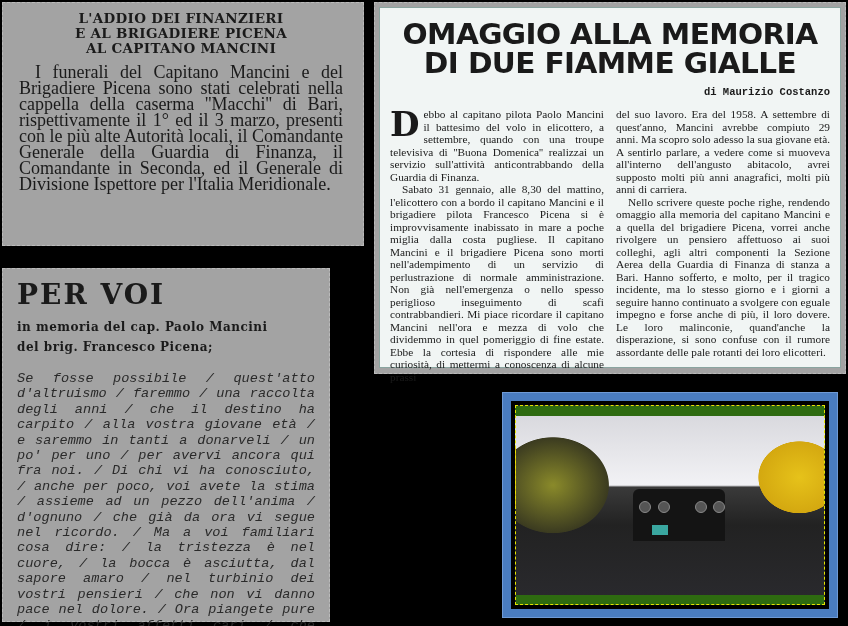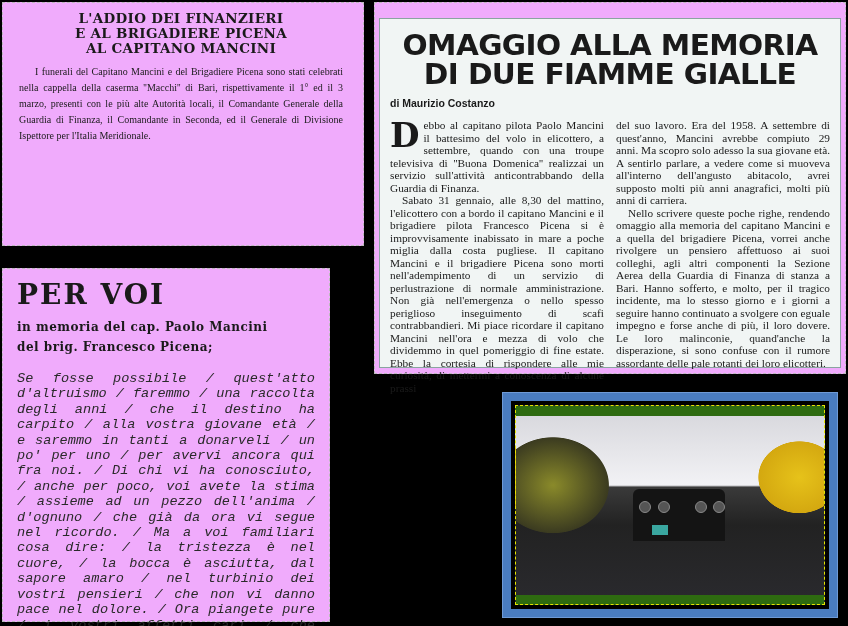--- a/index.html
+++ b/index.html
@@ -1,24 +1,24 @@
 <!DOCTYPE html>
 <html><head>
 <meta charset="utf-8">
 <style>
   html, body { margin:0; padding:0; }
   body { width:848px; height:626px; background:#000; position:relative; overflow:hidden; font-family:"Liberation Serif", serif; color:#1a1a1a; }
-  .panel { position:absolute; background:#f0abfc; box-sizing:border-box; border:1px dashed #bbb; }
+  .panel { position:absolute; background:#a3a3a3; box-sizing:border-box; border:1px dashed #bbb; }
   .panel.top-left { left:2px; top:2px; width:362px; height:244px; padding:8px 20px 6px 16px; }
   .panel.top-left h1 { margin:0 0 8px 0; font-family:"DejaVu Serif", serif; font-weight:bold; font-size:13.5px; line-height:15px; text-align:center; letter-spacing:0.3px; }
-  .panel.top-left p { margin:0; font-size:10px; line-height:16px; text-align:justify; text-indent:16px; }
-  .panel.top-right { left:374px; top:2px; width:472px; height:372px; padding:15px 4px 5px 4px; }
+  .panel.top-left p { margin:0; font-size:18px; line-height:16px; text-align:justify; text-indent:16px; }
+  .panel.top-right { left:374px; top:2px; width:472px; height:372px; padding:4px 4px 5px 4px; }
   .inner-frame { width:100%; height:100%; box-sizing:border-box; border:1px solid #8aa5a0; background:#f1f5f4; padding:12px 10px 8px 10px; }
   .headline { margin:0; font-family:"DejaVu Sans", sans-serif; font-weight:bold; font-size:29px; line-height:29px; text-align:center; letter-spacing:-0.6px; transform:scaleX(1.02); }
-  .byline { text-align:left; font-family:Liberation Sans, sans-serif; font-weight:bold; font-size:10.5px; margin:8px 0 10px 0; }
+  .byline { text-align:right; font-family:Liberation Mono, monospace; font-weight:bold; font-size:10.5px; margin:8px 0 10px 0; }
   .columns { display:flex; gap:12px; }
   .col { flex:1; font-size:11.3px; line-height:12.5px; text-align:justify; }
   .col p { margin:0; text-indent:12px; }
   .col p.first { text-indent:0; }
   .dropcap { float:left; font-size:34px; line-height:28px; font-weight:bold; font-family:"DejaVu Serif", serif; margin:2px 4px 0 0; }
   .panel.bottom-left { left:2px; top:268px; width:328px; height:354px; padding:10px 14px 6px 14px; }
   .per-voi { margin:0; font-family:"DejaVu Serif", serif; font-weight:bold; font-size:28px; line-height:32px; letter-spacing:2px; }
   .dedication { font-family:"DejaVu Serif", serif; font-weight:bold; font-size:12px; line-height:20px; margin:6px 0 14px 0; letter-spacing:0.5px; }
   .poem { font-family:Liberation Mono, monospace; font-style:italic; font-size:13.6px; line-height:15.4px; text-align:justify; color:#2a2a2a; }
   .signature { text-align:right; font-family:"DejaVu Serif", serif; font-weight:bold; font-size:12.5px; margin-top:6px; letter-spacing:0.6px; }

